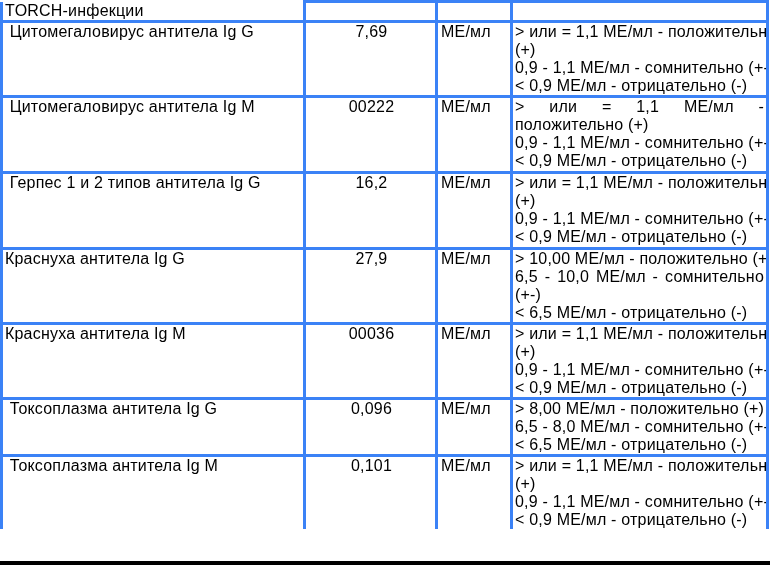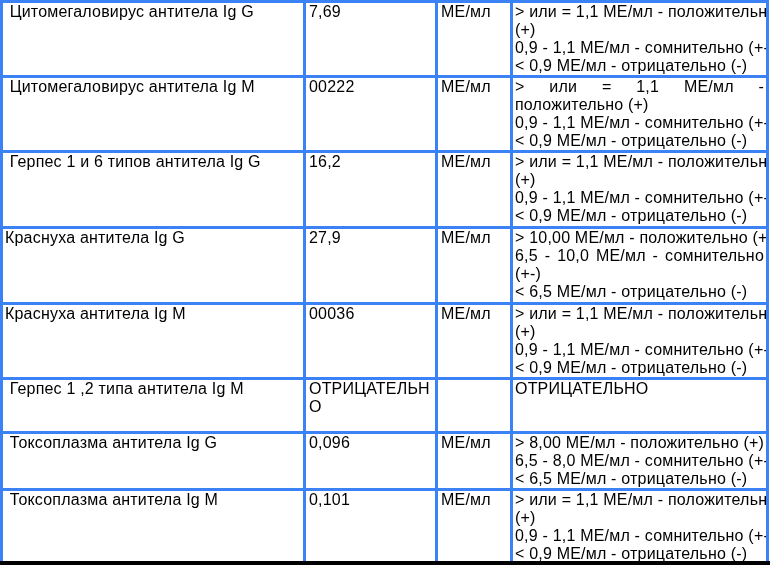--- a/index.html
+++ b/index.html
@@ -18,21 +18,21 @@
   tr:nth-child(1){height:19px;}
   tr:nth-child(2){height:74px;}
   tr:nth-child(3){height:76px;margin-left:24px;}
   tr:nth-child(4){height:76px;}
   tr:nth-child(5){height:73px;margin-left:7px;}
   tr:nth-child(6){height:54px;}
   tr:nth-child(7){height:39px;}
   tr:nth-child(8){height:56px;margin-top:33px;}
   tr:nth-child(9){height:74px;}
   td.c1{white-space:pre-wrap;}
-  td.c2{padding:0 1px 0 3px;overflow-wrap:break-word;word-wrap:break-word;}
+  td.c2{padding:0 1px 0 3px;overflow-wrap:break-word;word-wrap:break-word;text-align:center;}
   td.c3{padding:0 2px 0 3px;}
   td.c4{padding:0 2px;}
   
   tr.section-row td.c1{border-top:none;}
   
   tr:last-child td{border-bottom:none;}
   .rl{white-space:nowrap;}
   .rl.jl{
     white-space:normal;
     text-align:justify;
@@ -47,20 +47,26 @@
 
 <div class="page">
   <table class="results">
     <colgroup>
       <col style="width:303px">
       <col style="width:132px">
       <col style="width:75px">
       <col style="width:256px">
     </colgroup>
     <tbody id="tbody">
+      <tr class="section-row">
+        <td class="c1"><span>TORCH-инфекции</span></td>
+        <td class="c2"></td>
+        <td class="c3"></td>
+        <td class="c4"></td>
+      </tr>
     <tr>
           <td class="c1"> Цитомегаловирус антитела Ig G</td>
           <td class="c2">7,69</td>
           <td class="c3">МЕ/мл</td>
           <td class="c4">
             <div class="rl">&gt; или = 1,1 МЕ/мл - положительно</div>
             <div class="rl">(+)</div>
             <div class="rl">0,9 - 1,1 МЕ/мл - сомнительно (+-)</div>
             <div class="rl">&lt; 0,9 МЕ/мл - отрицательно (-)</div>
           </td>
@@ -70,21 +76,21 @@
           <td class="c2">00222</td>
           <td class="c3">МЕ/мл</td>
           <td class="c4">
             <div class="rl jl">&gt; или = 1,1 МЕ/мл -</div>
             <div class="rl">положительно (+)</div>
             <div class="rl">0,9 - 1,1 МЕ/мл - сомнительно (+-)</div>
             <div class="rl">&lt; 0,9 МЕ/мл - отрицательно (-)</div>
           </td>
         </tr>
         <tr>
-          <td class="c1"> Герпес 1 и 6 типов антитела Ig G</td>
+          <td class="c1"> Герпес 1 и 2 типов антитела Ig G</td>
           <td class="c2">16,2</td>
           <td class="c3">МЕ/мл</td>
           <td class="c4">
             <div class="rl">&gt; или = 1,1 МЕ/мл - положительно</div>
             <div class="rl">(+)</div>
             <div class="rl">0,9 - 1,1 МЕ/мл - сомнительно (+-)</div>
             <div class="rl">&lt; 0,9 МЕ/мл - отрицательно (-)</div>
           </td>
         </tr>
         <tr>
@@ -103,28 +109,20 @@
           <td class="c2">00036</td>
           <td class="c3">МЕ/мл</td>
           <td class="c4">
             <div class="rl">&gt; или = 1,1 МЕ/мл - положительно</div>
             <div class="rl">(+)</div>
             <div class="rl">0,9 - 1,1 МЕ/мл - сомнительно (+-)</div>
             <div class="rl">&lt; 0,9 МЕ/мл - отрицательно (-)</div>
           </td>
         </tr>
         <tr>
-          <td class="c1"> Герпес 1 ,2 типа антитела Ig M</td>
-          <td class="c2">ОТРИЦАТЕЛЬНО</td>
-          <td class="c3"></td>
-          <td class="c4">
-            <div class="rl">ОТРИЦАТЕЛЬНО</div>
-          </td>
-        </tr>
-        <tr>
           <td class="c1"> Токсоплазма антитела Ig G</td>
           <td class="c2">0,096</td>
           <td class="c3">МЕ/мл</td>
           <td class="c4">
             <div class="rl">&gt; 8,00 МЕ/мл - положительно (+)</div>
             <div class="rl">6,5 - 8,0 МЕ/мл - сомнительно (+-)</div>
             <div class="rl">&lt; 6,5 МЕ/мл - отрицательно (-)</div>
           </td>
         </tr>
         <tr>

